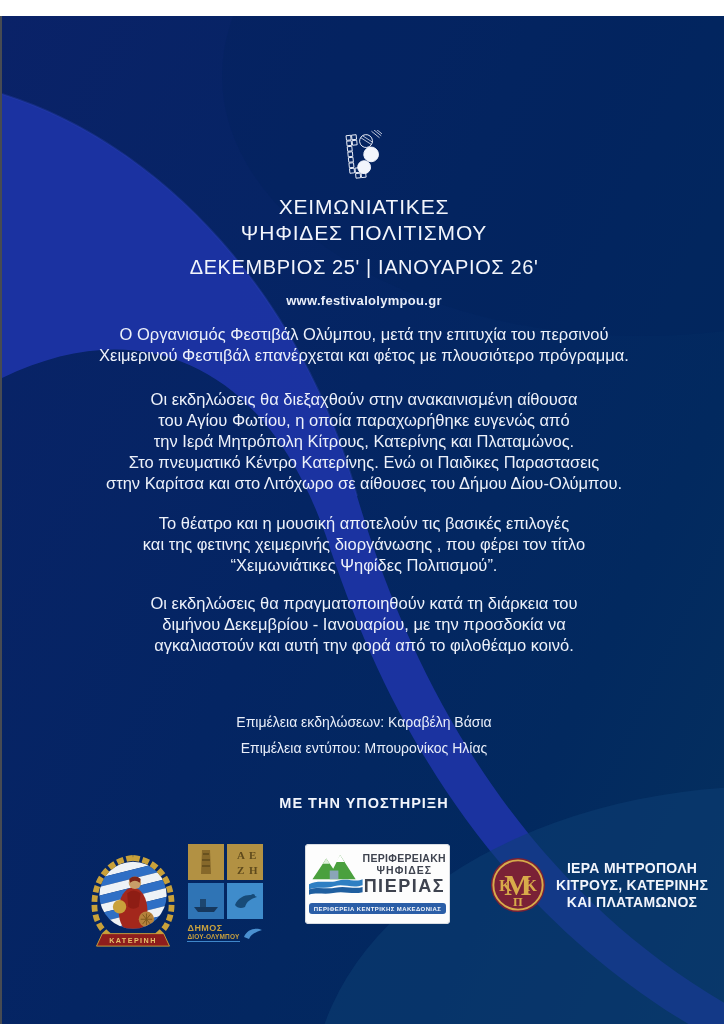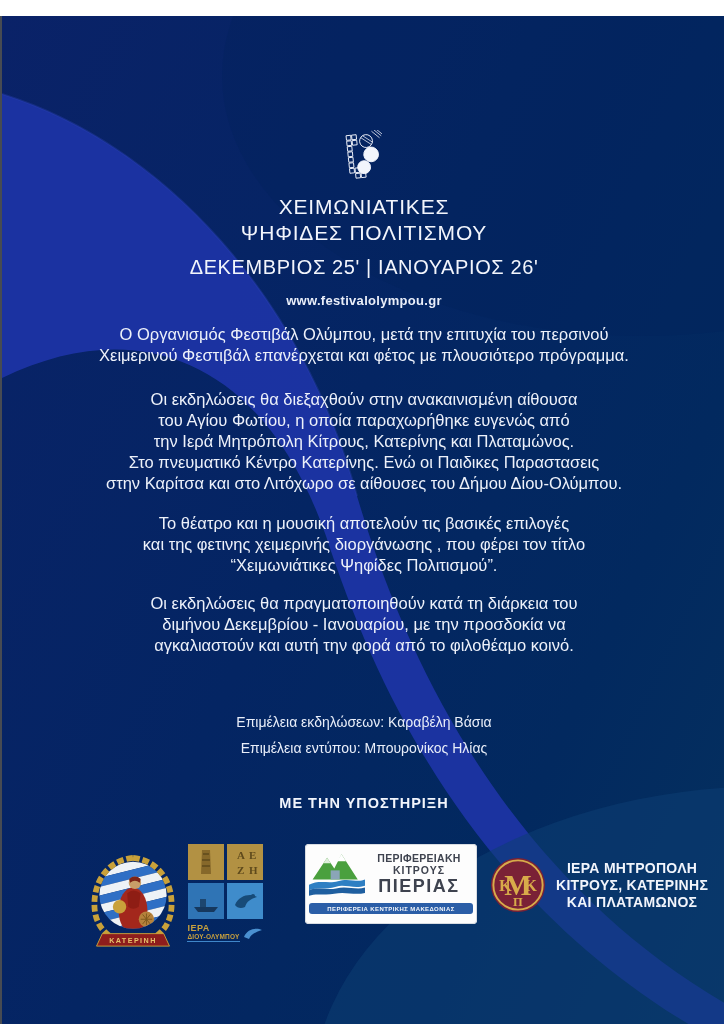--- a/index.html
+++ b/index.html
@@ -30,21 +30,21 @@
   .sponsors { position:absolute; top:818px; left:0; width:724px; height:110px; }
   .sponsor { position:absolute; }
   .katerini { left:83px; top:17px; }
   .dion { left:184px; top:10px; width:78px; text-align:center; }
   .dion-squares { display:grid; grid-template-columns:36px 36px; grid-template-rows:36px 36px; gap:3px; margin:0 auto; width:75px; }
   .dion-sq { width:36px; height:36px; }
   .dion-label { margin-top:4px; display:flex; align-items:center; justify-content:center; gap:3px; }
   .dion-label-text { color:#c8a03e; font-weight:bold; text-align:left; }
   .dion-l1 { font-size:9px; letter-spacing:0.5px; }
   .dion-l2 { font-size:6.5px; letter-spacing:0.2px; border-bottom:1px solid #3f86c9; padding-bottom:1px; }
-  .pieria { left:303px; top:10px; width:172px; height:80px; background:#fdfdfd; border-radius:4px; box-shadow:0 0 0 1px #d8dce2 inset; padding:4px 4px 0 4px; }
+  .pieria { left:303px; top:10px; width:145px; height:80px; background:#fdfdfd; border-radius:4px; box-shadow:0 0 0 1px #d8dce2 inset; padding:4px 4px 0 4px; }
   .pieria-row { display:flex; align-items:center; }
   .pieria-text { flex:1; text-align:center; color:#3e434f; font-weight:bold; line-height:1.15; }
   .pieria-t1 { font-size:10.5px; letter-spacing:0.3px; }
   .pieria-t2 { font-size:10.5px; letter-spacing:1px; }
   .pieria-t3 { font-size:18px; letter-spacing:1.5px; }
   .pieria-strip { margin-top:3px; background:#2b5ea7; border-radius:3px; color:#f4f7fb; font-size:6px; font-weight:bold; letter-spacing:0.4px; text-align:center; padding:2.5px 0; }
   .metropolis { left:487px; top:22px; display:flex; align-items:center; gap:9px; }
   .metropolis-text { color:#f2f5fc; font-weight:bold; font-size:14px; line-height:17px; text-align:center; letter-spacing:0.3px; }
   .bottom-strip { position:absolute; left:0; top:1015px; width:724px; height:9px; background:#fcfdfe; border-top:1px solid #9dbedc; }
 </style>
@@ -175,42 +175,42 @@
                 <path d="M12,24 L12,16 L18,16 L18,24" fill="#1d466f"></path>
               </svg>
             <svg class="dion-sq" viewBox="0 0 36 36">
                 <rect width="36" height="36" fill="#3f8ccb"></rect>
                 <path d="M8,22 C12,12 24,10 30,14 C24,16 20,18 18,24 C14,26 10,25 8,22 Z" fill="#174b78"></path>
                 <circle cx="26" cy="13" r="2" fill="#174b78"></circle>
               </svg>
           </div>
           <div class="dion-label">
             <div class="dion-label-text">
-              <div class="dion-l1">ΙΕΡΑ</div>
+              <div class="dion-l1">ΔΗΜΟΣ</div>
               <div class="dion-l2">ΔΙΟΥ-ΟΛΥΜΠΟΥ</div>
             </div>
             <svg width="20" height="14" viewBox="0 0 20 14">
               <path d="M1,11 C4,3 13,1 19,4 C13,6 8,8 6,13 Z" fill="#4a90d0"></path>
             </svg>
           </div>
         </div>
 
         <div class="sponsor pieria">
           <div class="pieria-row">
             <svg width="56" height="52" viewBox="0 0 62 52">
               <path d="M4,32 L20,8 L28,20 L36,4 L54,32 Z" fill="#4aa03e"></path>
               <path d="M36,4 L41,12 L31,12 Z" fill="#ffffff"></path>
               <path d="M20,8 L24,14 L16,14 Z" fill="#dff0dc"></path>
               <rect x="24" y="22" width="10" height="10" fill="#8aa5b8"></rect>
               <path d="M0,38 C10,32 22,37 32,34 C44,30 54,36 62,32 L62,39 C50,43 40,37 30,40 C18,44 8,40 0,44 Z" fill="#2e7fc3"></path>
               <path d="M0,44 C10,40 20,44 30,42 C42,39 52,44 62,41 L62,47 C50,50 40,45 28,48 C18,50 8,47 0,50 Z" fill="#1f5fa0"></path>
             </svg>
             <div class="pieria-text">
               <div class="pieria-t1">ΠΕΡΙΦΕΡΕΙΑΚΗ</div>
-              <div class="pieria-t2">ΚΙΤΡΟΥΣ</div>
+              <div class="pieria-t2">ΨΗΦΙΔΕΣ</div>
               <div class="pieria-t3">ΠΙΕΡΙΑΣ</div>
             </div>
           </div>
           <div class="pieria-strip">ΠΕΡΙΦΕΡΕΙΑ ΚΕΝΤΡΙΚΗΣ ΜΑΚΕΔΟΝΙΑΣ</div>
         </div>
 
         <div class="sponsor metropolis">
           <svg width="58" height="58" viewBox="0 0 60 60">
             <circle cx="30" cy="30" r="28" fill="#7a2136"></circle>
             <circle cx="30" cy="30" r="25.5" fill="none" stroke="#d8ab4a" stroke-width="2"></circle>

